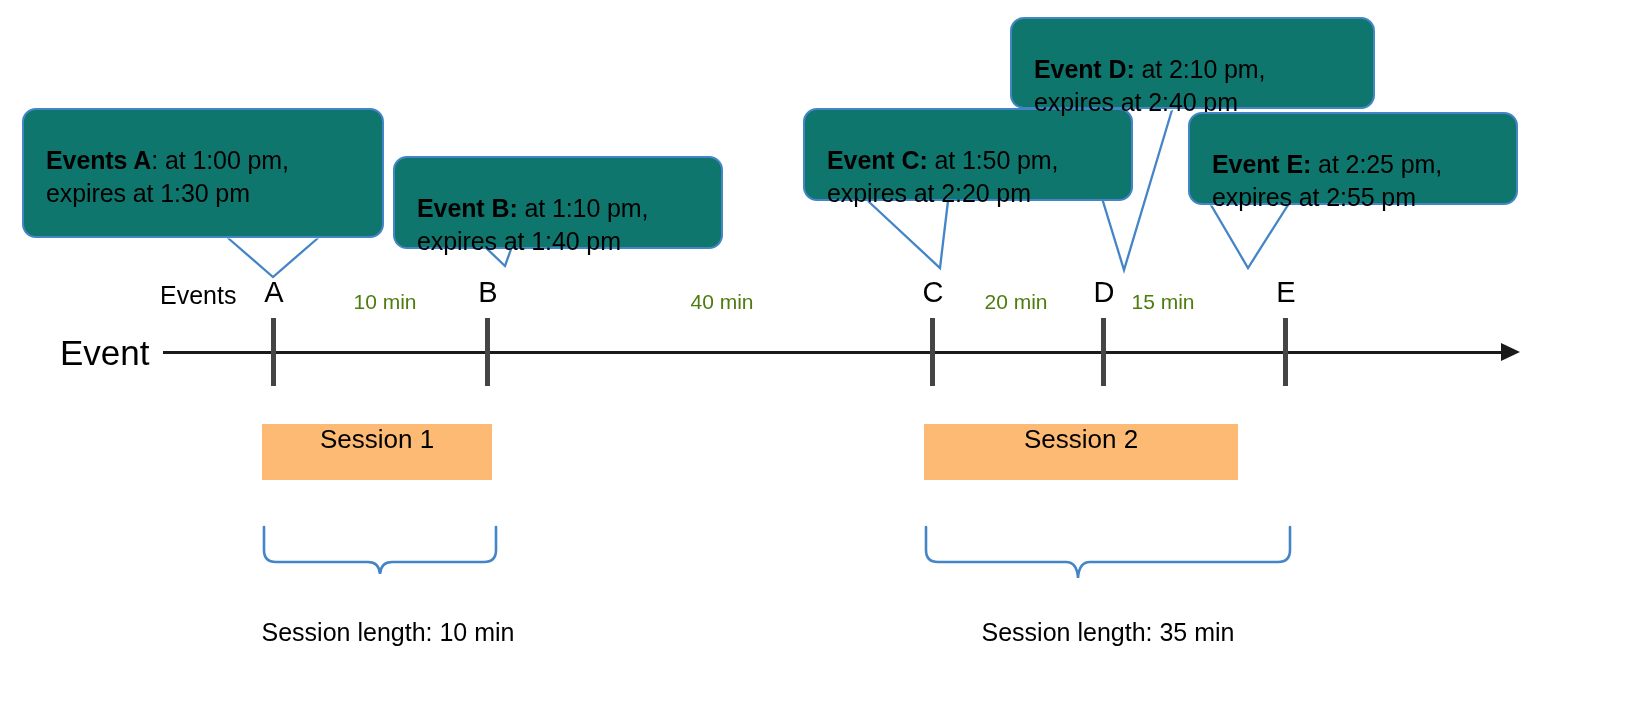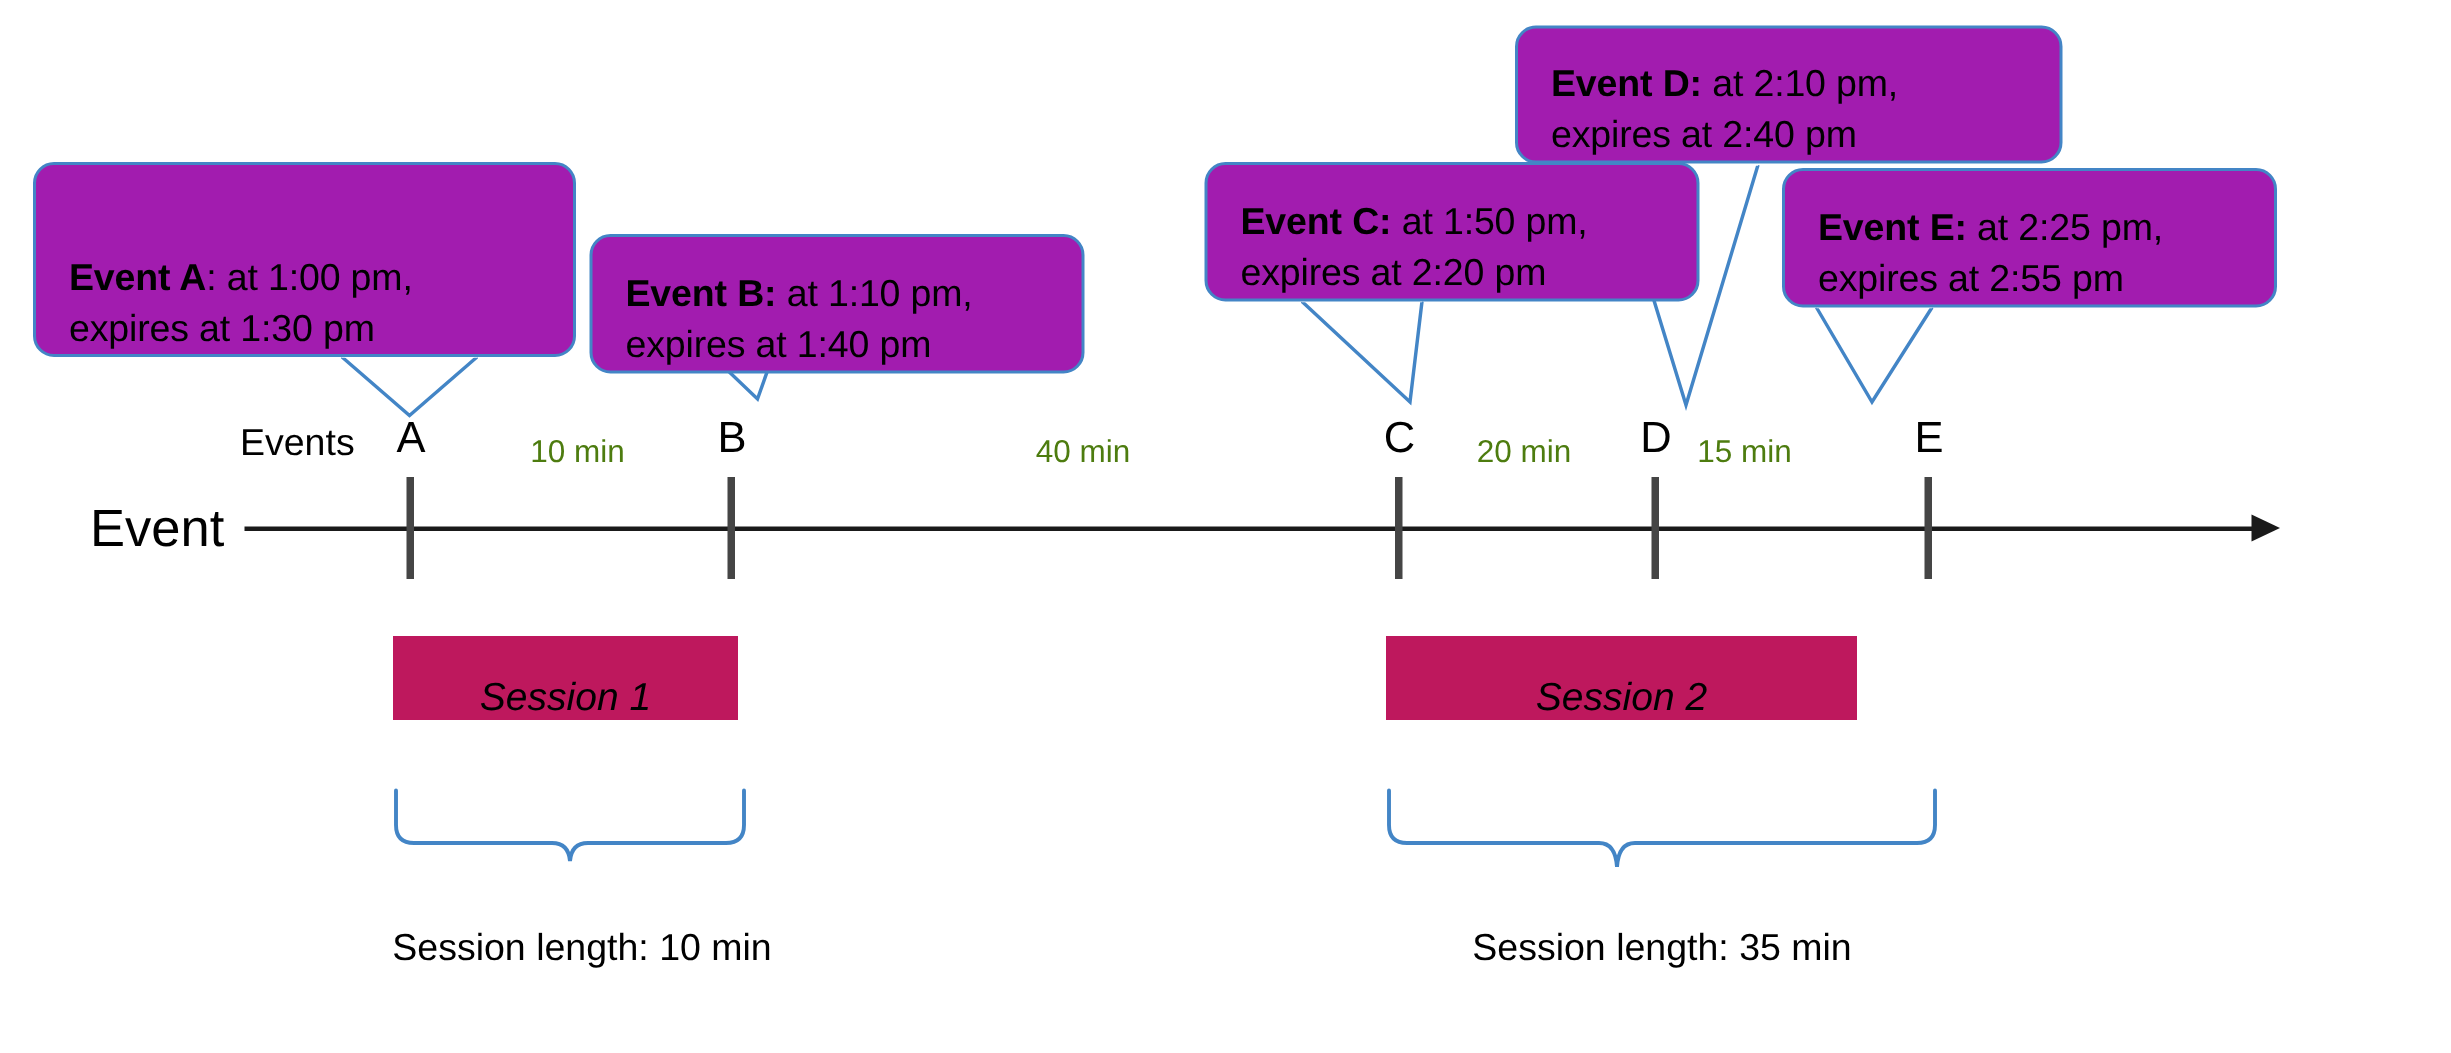--- a/index.html
+++ b/index.html
@@ -16,26 +16,26 @@
     width: 1634px;
     height: 702px;
     overflow: hidden;
     background: #ffffff;
   }
 
   
   .callout {
     position: absolute;
     box-sizing: border-box;
-    background: #a21caf;
+    background: #0f766e;
     border: 2.3px solid #4385c6;
     border-radius: 14px;
     z-index: 5;
     display: flex;
-    align-items: flex-end;
+    align-items: flex-start;
   }
   .callout-text {
     font-size: 25px;
     line-height: 1.34;
     color: #000000;
     padding: 0 0 0 22px;
     white-space: pre-line;
     letter-spacing: -0.1px;
   }
   .callout-text b {
@@ -113,26 +113,25 @@
     color: #4d7c0f;
     z-index: 3;
     text-align: center;
     white-space: nowrap;
     transform: translateX(-50%);
   }
 
   
   .session-box {
     position: absolute;
-    background: #be185d;
+    background: #fdba74;
     z-index: 2;
     display: flex;
-    align-items: flex-end;
+    align-items: flex-start;
     justify-content: center;
-    font-style: italic;
   }
   .session-box span {
     font-size: 26px;
     color: #000000;
     white-space: nowrap;
   }
   .session-length {
     position: absolute;
     font-size: 25px;
     color: #000000;
@@ -160,21 +159,21 @@
 
     <path d="M 1075 110 L 1124 270 L 1172 110" fill="#ffffff" stroke="#4385c6" stroke-width="2.3" stroke-linejoin="miter"></path>
     <path d="M 1075 108 L 1172 108" stroke="#ffffff" stroke-width="5"></path>
 
     <path d="M 1211 205 L 1248 268 L 1288 205" fill="#ffffff" stroke="#4385c6" stroke-width="2.3" stroke-linejoin="miter"></path>
     <path d="M 1211 203 L 1288 203" stroke="#ffffff" stroke-width="5"></path>
   </svg>
 
   <div class="callout" style="left:22px; top:108px; width:362px; height:130px;">
     <div class="callout-text">
-      <b>Event A</b><span>: at 1:00 pm,
+      <b>Events A</b><span>: at 1:00 pm,
 expires at 1:30 pm</span>
     </div>
   </div>
 
   <div class="callout" style="left:393px; top:108px; width:330px; height:93px;margin-top:48px;">
     <div class="callout-text">
       <b>Event B:</b><span> at 1:10 pm,
 expires at 1:40 pm</span>
     </div>
   </div>

